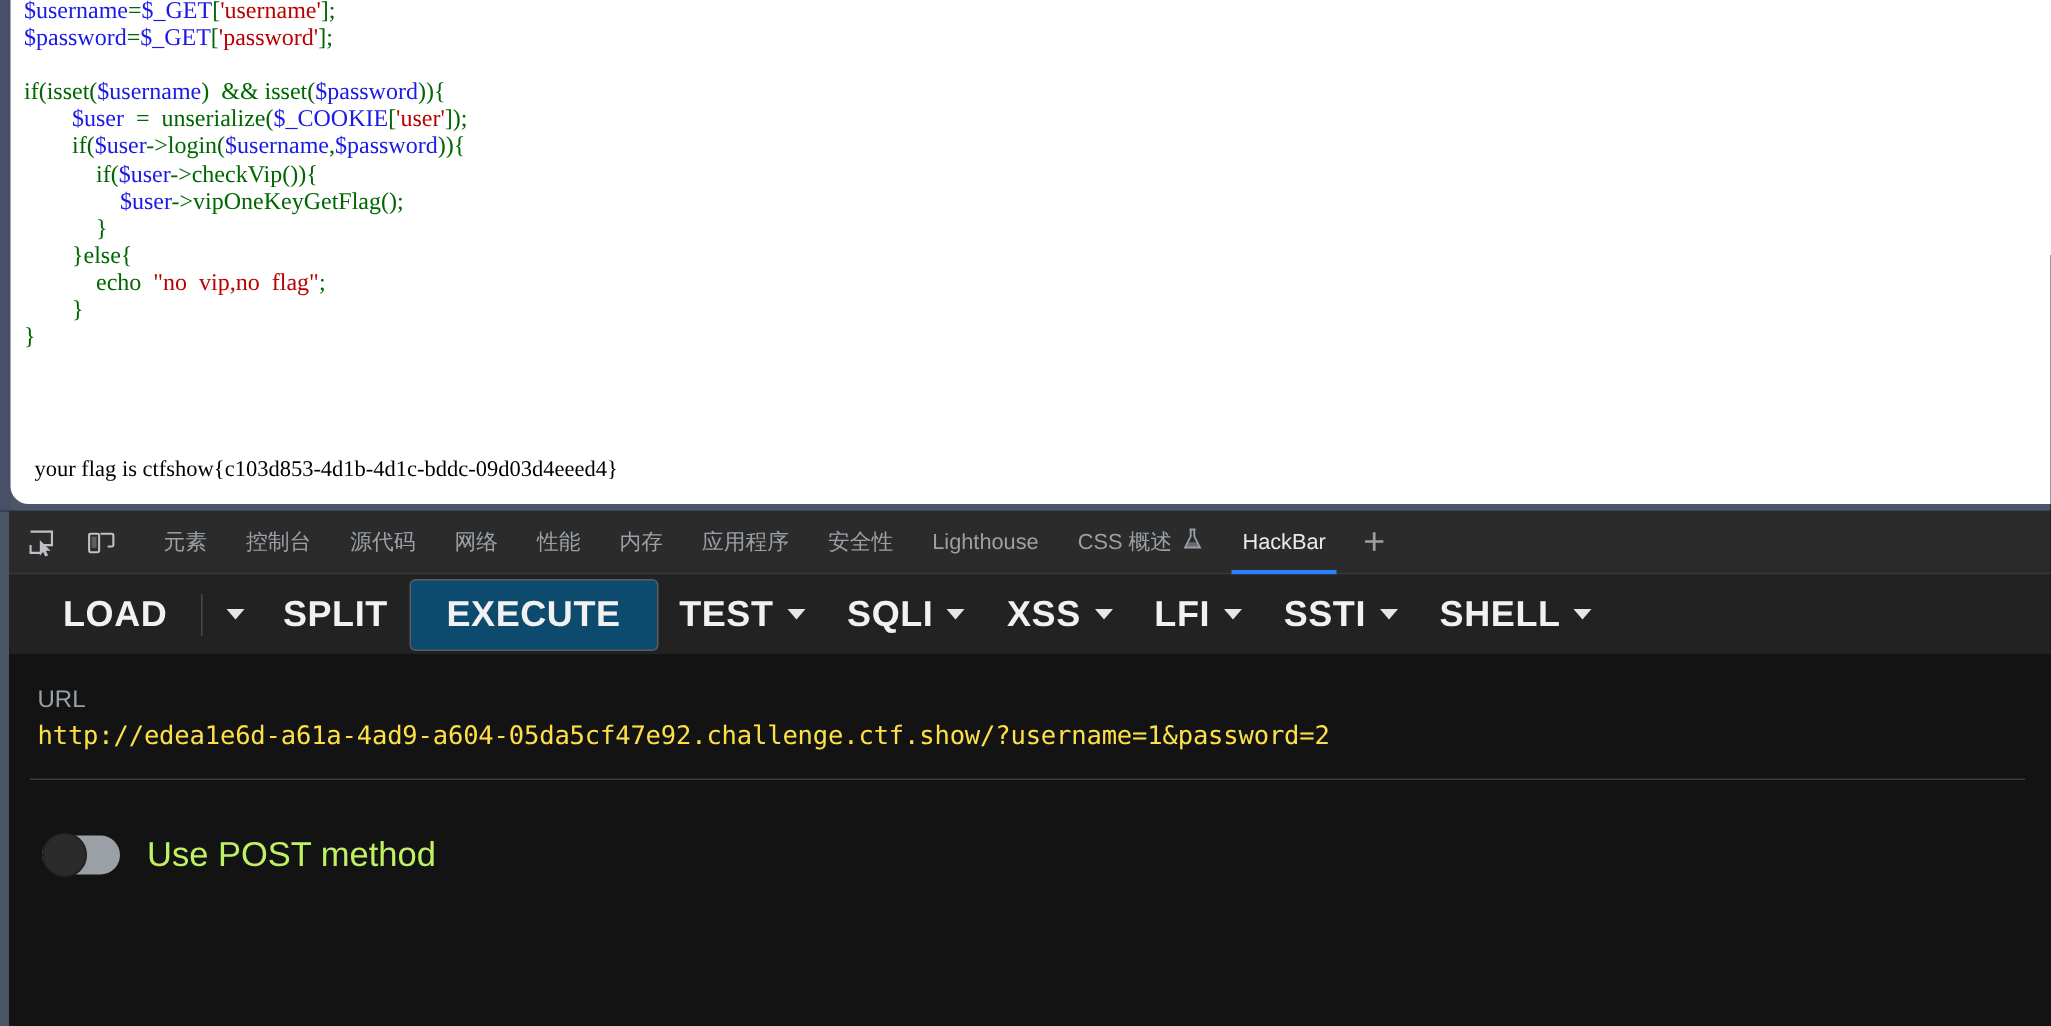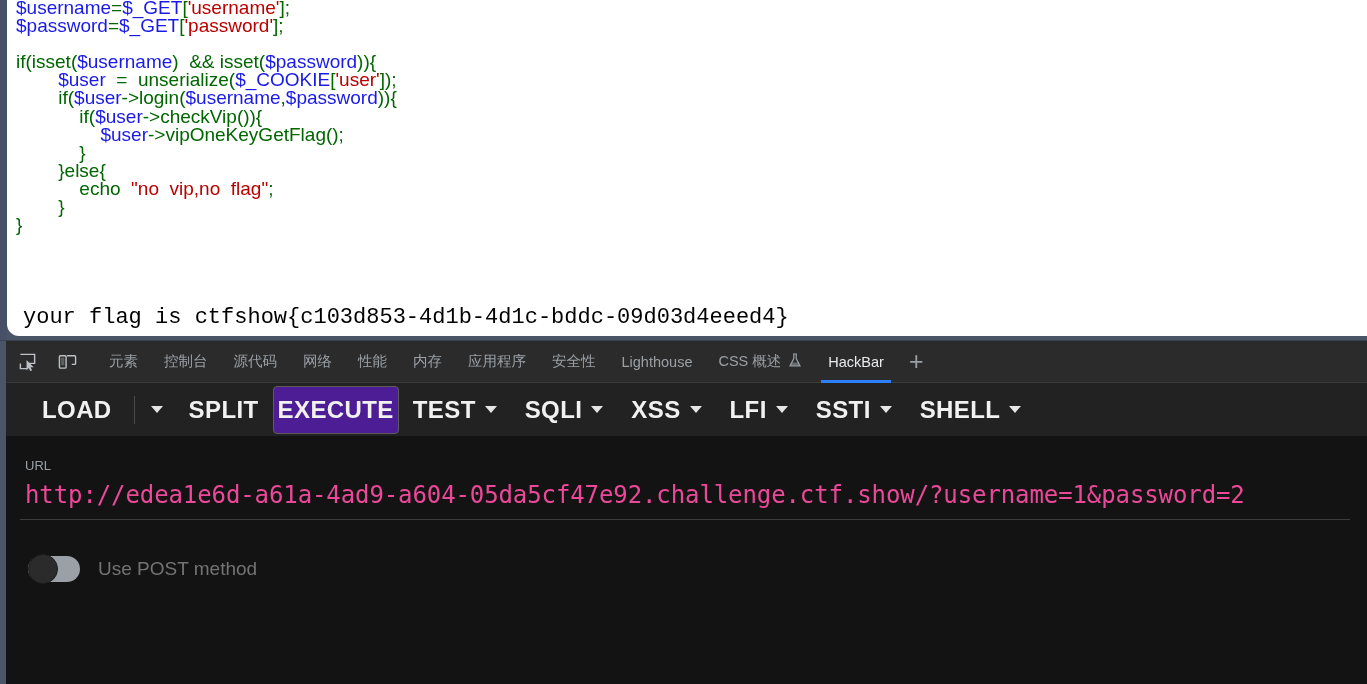--- a/index.html
+++ b/index.html
@@ -19,34 +19,34 @@
     position: absolute; left: 0; top: 0; width: 7px; height: 340px;
     background: #475067;
   }
   #page-canvas {
     position: absolute; left: 7px; top: 0; width: 1360px; height: 336px;
     background: #ffffff;
     border-bottom-left-radius: 12px;
   }
   #code-block {
     position: absolute; left: 9px; top: -1px;
-    font-family: Liberation Sans, sans-serif;
-    font-size: 19px;
+    font-family: Liberation Serif, serif;
+    font-size: 16px;
     line-height: 18.1px;
     white-space: pre;
     letter-spacing: 0px;
   }
   .tk-var  { color: #1a1ae6; }
   .tk-pun  { color: #006600; }
   .tk-str  { color: #bb0000; }
 
   #flag-line {
     position: absolute; left: 16px; top: 305px;
-    font-family: Liberation Mono, monospace;
-    font-size: 22px;
+    font-family: Liberation Serif, serif;
+    font-size: 15px;
     color: #000000;
     white-space: nowrap;
   }
 
   
   #devtools {
     position: absolute; left: 0; top: 340px; width: 1367px; height: 344px;
     background: #131313;
     border-top: 1px solid #3b4252;
   }
@@ -102,22 +102,22 @@
     padding: 8px 13px;
     display: flex; align-items: center; gap: 9px;
     cursor: pointer;
     border: 1px solid transparent;
     border-radius: 4px;
     white-space: nowrap;
   }
   .hb-btn.first { margin-left: 22px; }
   .hb-btn.boxed {
     border: 1px solid #5c5c5c;
-    background: #4c1d95;
-    padding: 9px 4px;
+    background: #0c4a6e;
+    padding: 9px 24px;
   }
   .hb-caret-btn {
     padding: 8px 12px; cursor: pointer;
     display: flex; align-items: center;
   }
   .hb-sep {
     width: 1px; height: 28px; background: #4a4a4a; margin: 0 4px 0 8px;
   }
   .caret {
     width: 0; height: 0;
@@ -127,27 +127,27 @@
     display: inline-block;
   }
 
   
   #hb-body {
     position: absolute; left: 6px; top: 95px; width: 1361px; height: 249px;
     background: #131313;
   }
   #url-label {
     position: absolute; left: 19px; top: 22px;
-    color: #9aa0a6; font-size: 13px;
+    color: #9aa0a6; font-size: 16px;
   }
   #url-value {
     position: absolute; left: 19px; top: 45px;
-    color: #ec4899;
+    color: #fde047;
     font-family: "DejaVu Sans Mono", "Liberation Mono", monospace;
-    font-size: 24px;
+    font-size: 17px;
     letter-spacing: -0.1px;
     white-space: nowrap;
     cursor: text;
   }
   #url-underline {
     position: absolute; left: 14px; top: 83px; width: 1330px; height: 1px;
     background: #3c3c3c;
   }
 
   #post-toggle-row {
@@ -157,21 +157,21 @@
   .switch {
     width: 52px; height: 26px; border-radius: 13px;
     background: #9aa0a6; position: relative; cursor: pointer;
   }
   .switch .knob {
     position: absolute; left: 0px; top: -2px;
     width: 30px; height: 30px; border-radius: 50%;
     background: #2b2b2b;
     border: 1px solid #1d1d1d;
   }
-  #post-label { color: #737373; font-size: 19px; }
+  #post-label { color: #bef264; font-size: 23px; }
 </style>
 </head>
 <body>
 
 <div id="page-area">
   <div id="page-left-strip"></div>
   <div id="page-canvas">
     <pre id="code-block"><span class="tk-var">$username</span><span class="tk-pun">=</span><span class="tk-var">$_GET</span><span class="tk-pun">[</span><span class="tk-str">'username'</span><span class="tk-pun">];</span>
 <span class="tk-var">$password</span><span class="tk-pun">=</span><span class="tk-var">$_GET</span><span class="tk-pun">[</span><span class="tk-str">'password'</span><span class="tk-pun">];</span>
 

